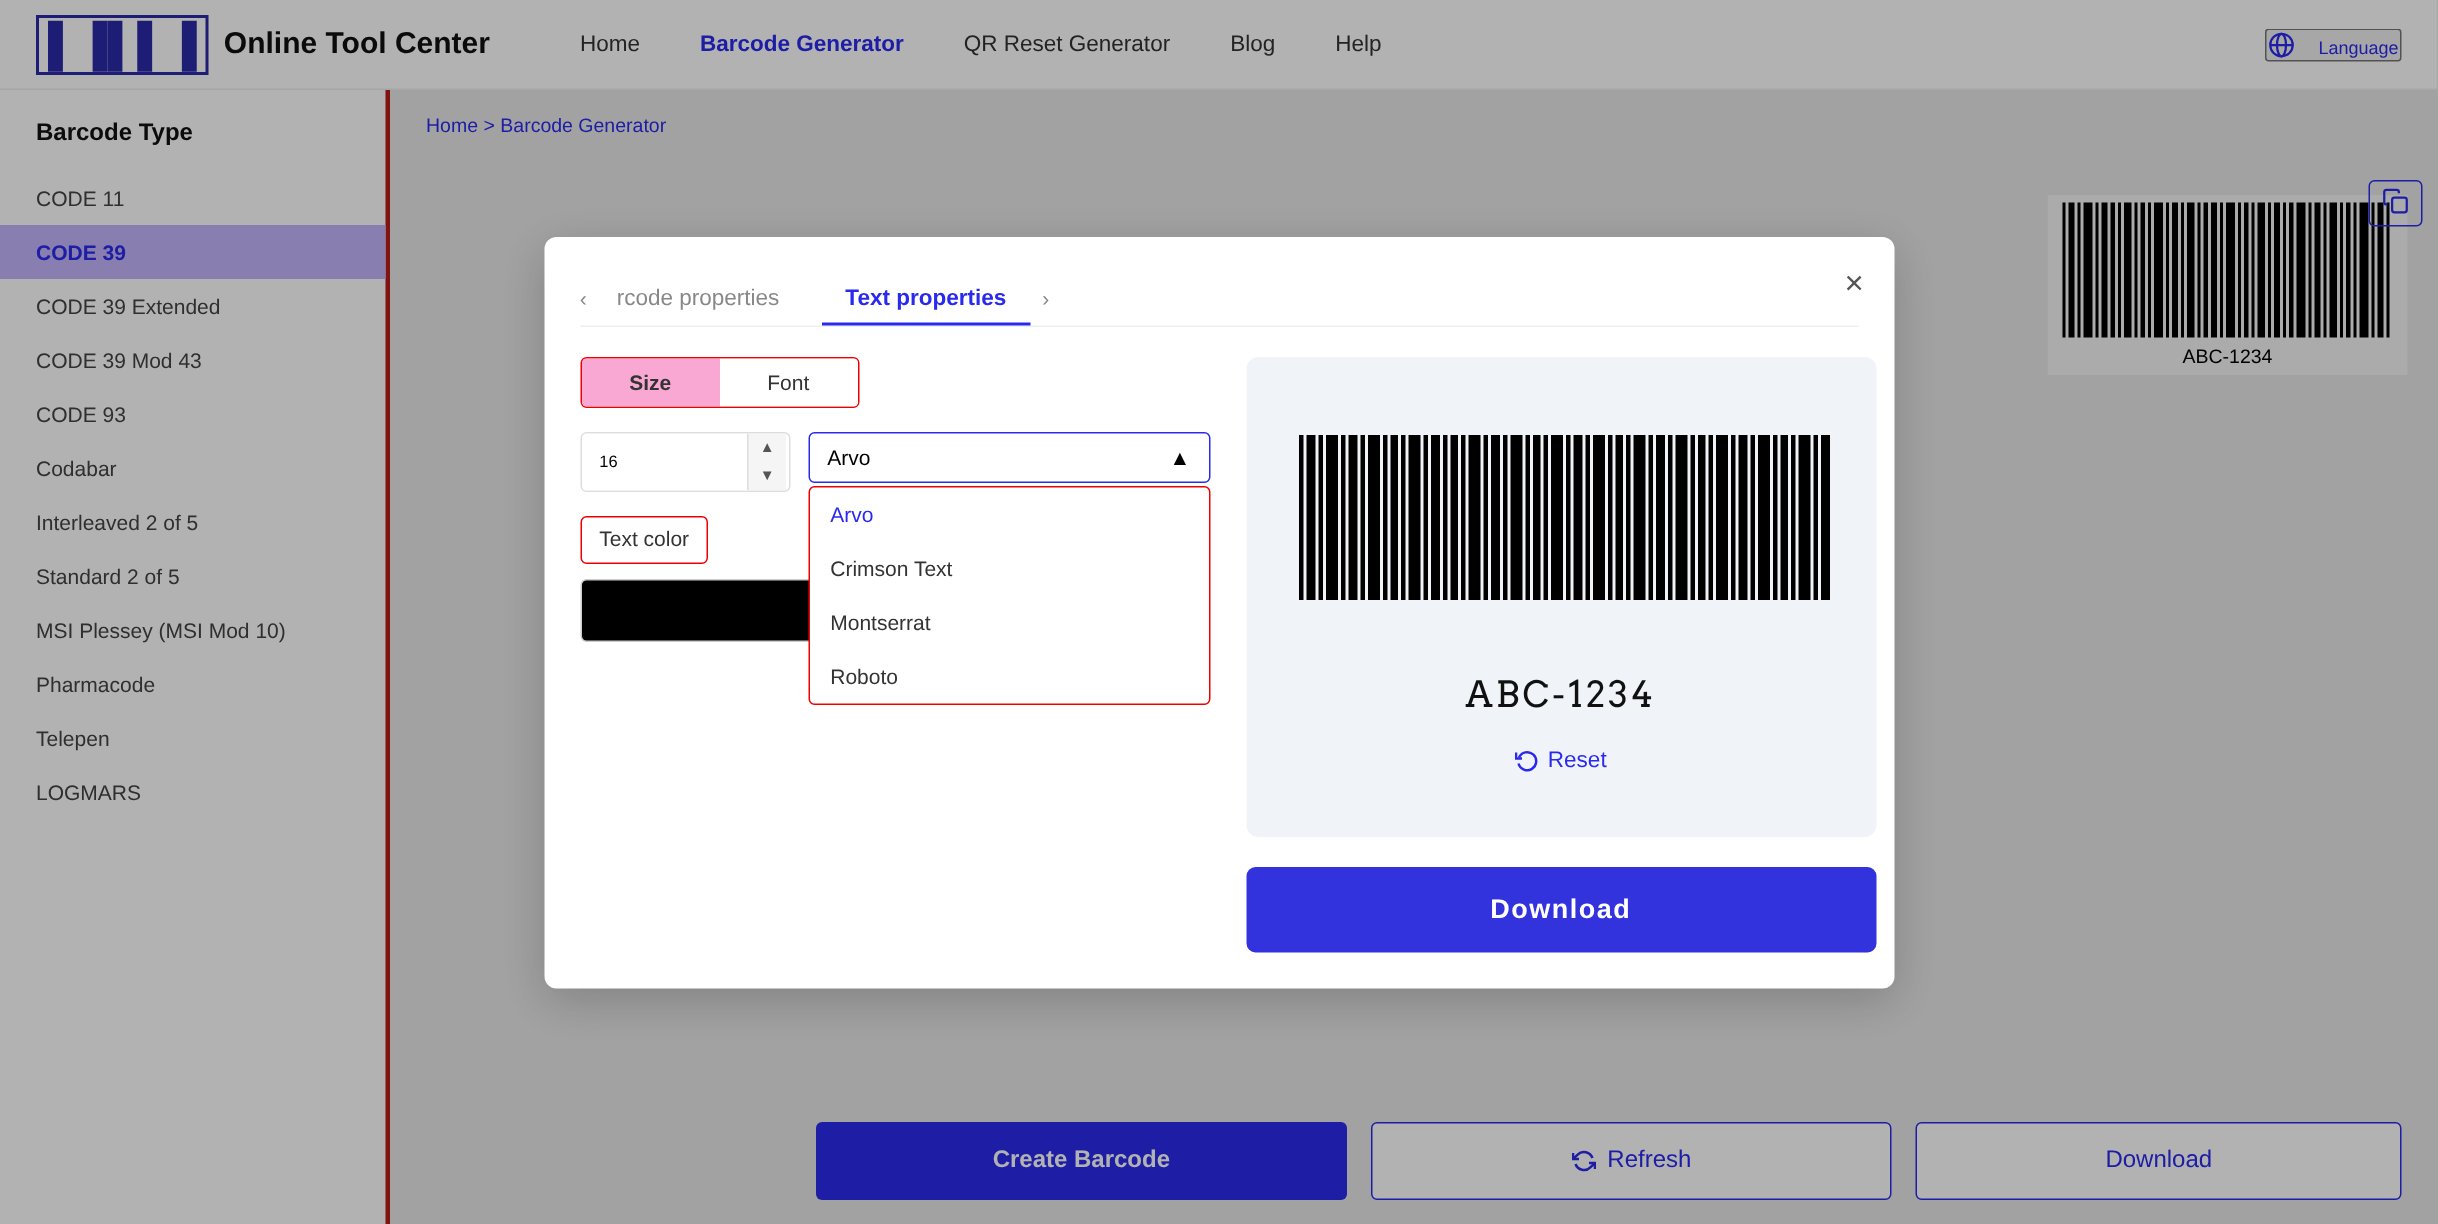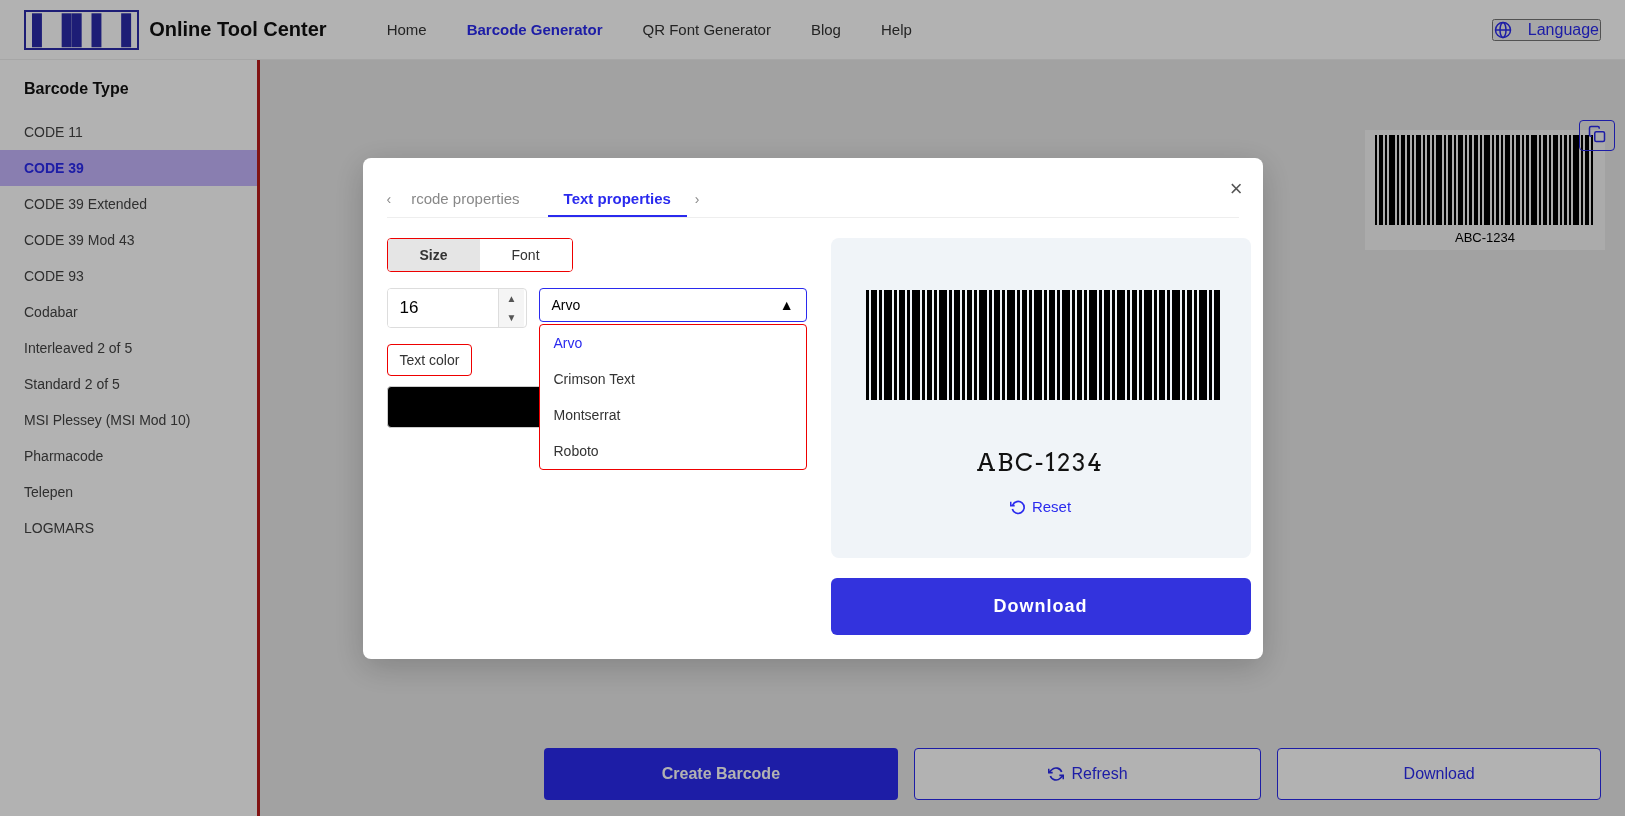--- a/index.html
+++ b/index.html
@@ -6,21 +6,21 @@
     body { font-family: -apple-system, BlinkMacSystemFont, 'Segoe UI', sans-serif; background: #e8e8e8; min-height: 816px; }
 
     
     .header { background: #fff; display: flex; align-items: center; padding: 0 24px; height: 60px; border-bottom: 1px solid #eee; }
     .logo { display: flex; align-items: center; gap: 10px; margin-right: 60px; }
     .logo-icon { color: #2a2aaa; font-size: 28px; border: 2px solid #2a2aaa; padding: 2px 6px; }
     .logo-text { font-size: 20px; font-weight: 700; color: #111; }
     .nav { display: flex; gap: 40px; flex: 1; }
     .nav-item { font-size: 15px; color: #333; cursor: pointer; text-decoration: none; }
     .nav-item.active { color: #2a2aee; font-weight: 600; }
-    .lang-btn { display: flex; align-items: flex-start; gap: 16px; color: #2a2aee; font-size: 16px; cursor: pointer; margin-left: auto; }
+    .lang-btn { display: flex; align-items: flex-end; gap: 16px; color: #2a2aee; font-size: 12px; cursor: pointer; margin-left: auto; }
 
     
     .page { display: flex; min-height: calc(816px - 60px); }
 
     
     .sidebar { width: 260px; background: #fff; padding: 20px 0; border-right: 3px solid #b91c1c; }
     .sidebar-title { font-size: 16px; font-weight: 700; color: #111; padding: 0 24px 16px; }
     .sidebar-item { padding: 10px 24px; font-size: 14px; color: #444; cursor: pointer; }
     .sidebar-item.active { color: #2a2aee; background: #c4b5fd; font-weight: 600; }
 
@@ -45,26 +45,26 @@
     .modal-close { position: absolute; top: 18px; right: 20px; background: none; border: none; font-size: 22px; cursor: pointer; color: #555; }
 
     
     .modal-body { display: flex; gap: 24px; }
     .modal-left { flex: 0 0 420px; }
     .modal-right { flex: 1; }
 
     
     .prop-tabs { display: flex; border: 1.5px solid #e00; border-radius: 4px; overflow: hidden; margin-bottom: 16px; width: fit-content; }
     .prop-tab { padding: 8px 32px; font-size: 14px; cursor: pointer; color: #333; background: #fff; }
-    .prop-tab.active { background: #e5e5e5; font-weight: 600; }
+    .prop-tab.active { background: #f9a8d4; font-weight: 600; }
 
     
     .size-row { display: flex; gap: 12px; margin-bottom: 16px; align-items: flex-start; }
     .size-input-wrap { position: relative; border: 1.5px solid #ddd; border-radius: 4px; display: flex; overflow: hidden; width: 140px; }
-    .size-input { border: none; outline: none; padding: 8px 12px; font-size: 17px; width: 110px; }
+    .size-input { border: none; outline: none; padding: 8px 12px; font-size: 11px; width: 110px; }
     .size-spinners { display: flex; flex-direction: column; background: #f5f5f5; border-left: 1px solid #ddd; }
     .spin-btn { border: none; background: transparent; cursor: pointer; font-size: 10px; padding: 4px 8px; color: #555; }
 
     
     .font-select-wrap { position: relative; flex: 1; }
     .font-select-display { border: 1.5px solid #2a2aee; border-radius: 4px; padding: 8px 12px; display: flex; align-items: center; justify-content: space-between; cursor: pointer; font-size: 14px; background: #fff; }
     .font-dropdown { border: 1.5px solid #e00; border-radius: 4px; background: #fff; position: absolute; top: 100%; left: 0; right: 0; z-index: 10; margin-top: 2px; }
     .font-option { padding: 10px 14px; font-size: 14px; cursor: pointer; color: #333; }
     .font-option.active { color: #2a2aee; }
 
@@ -86,21 +86,21 @@
 <body>
 
 <div class="header">
   <div class="logo">
     <span class="logo-icon">▌▐▌▌▐</span>
     <span class="logo-text">Online Tool Center</span>
   </div>
   <nav class="nav">
     <a class="nav-item">Home</a>
     <a class="nav-item active">Barcode Generator</a>
-    <a class="nav-item">QR Font Generator</a>
+    <a class="nav-item">QR Reset Generator</a>
     <a class="nav-item">Blog</a>
     <a class="nav-item">Help</a>
   </nav>
   <button class="lang-btn">
     <svg width="18" height="18" viewBox="0 0 24 24" fill="none" stroke="#2a2aee" stroke-width="2">
         <circle cx="12" cy="12" r="10"></circle>
         <ellipse cx="12" cy="12" rx="4" ry="10"></ellipse>
         <line x1="2" y1="12" x2="22" y2="12"></line>
       </svg>
     <span>Language</span>
@@ -119,20 +119,25 @@
     <div class="sidebar-item">Codabar</div>
     <div class="sidebar-item">Interleaved 2 of 5</div>
     <div class="sidebar-item">Standard 2 of 5</div>
     <div class="sidebar-item">MSI Plessey (MSI Mod 10)</div>
     <div class="sidebar-item">Pharmacode</div>
     <div class="sidebar-item">Telepen</div>
     <div class="sidebar-item">LOGMARS</div>
   </div>
 
   <div class="main">
+    <div class="breadcrumb">
+      <span>Home</span>
+      <span>&gt;</span>
+      <span>Barcode Generator</span>
+    </div>
 
     <div style="position:absolute;bottom:0;left:260px;right:0;padding:16px 24px;background:#e8e8e8;display:flex;gap:16px;">
       <button class="btn-create" style="flex:1.1;">Create Barcode</button>
       <button class="btn-refresh" style="flex:1;">
         <svg width="16" height="16" viewBox="0 0 24 24" fill="none" stroke="#2a2aee" stroke-width="2.5">
             <path d="M1 4v6h6"></path>
             <path d="M23 20v-6h-6"></path>
             <path d="M20.49 9A9 9 0 0 0 5.64 5.64L1 10m22 4-4.64 4.36A9 9 0 0 1 3.51 15"></path>
           </svg>
         <span>Refresh</span>

